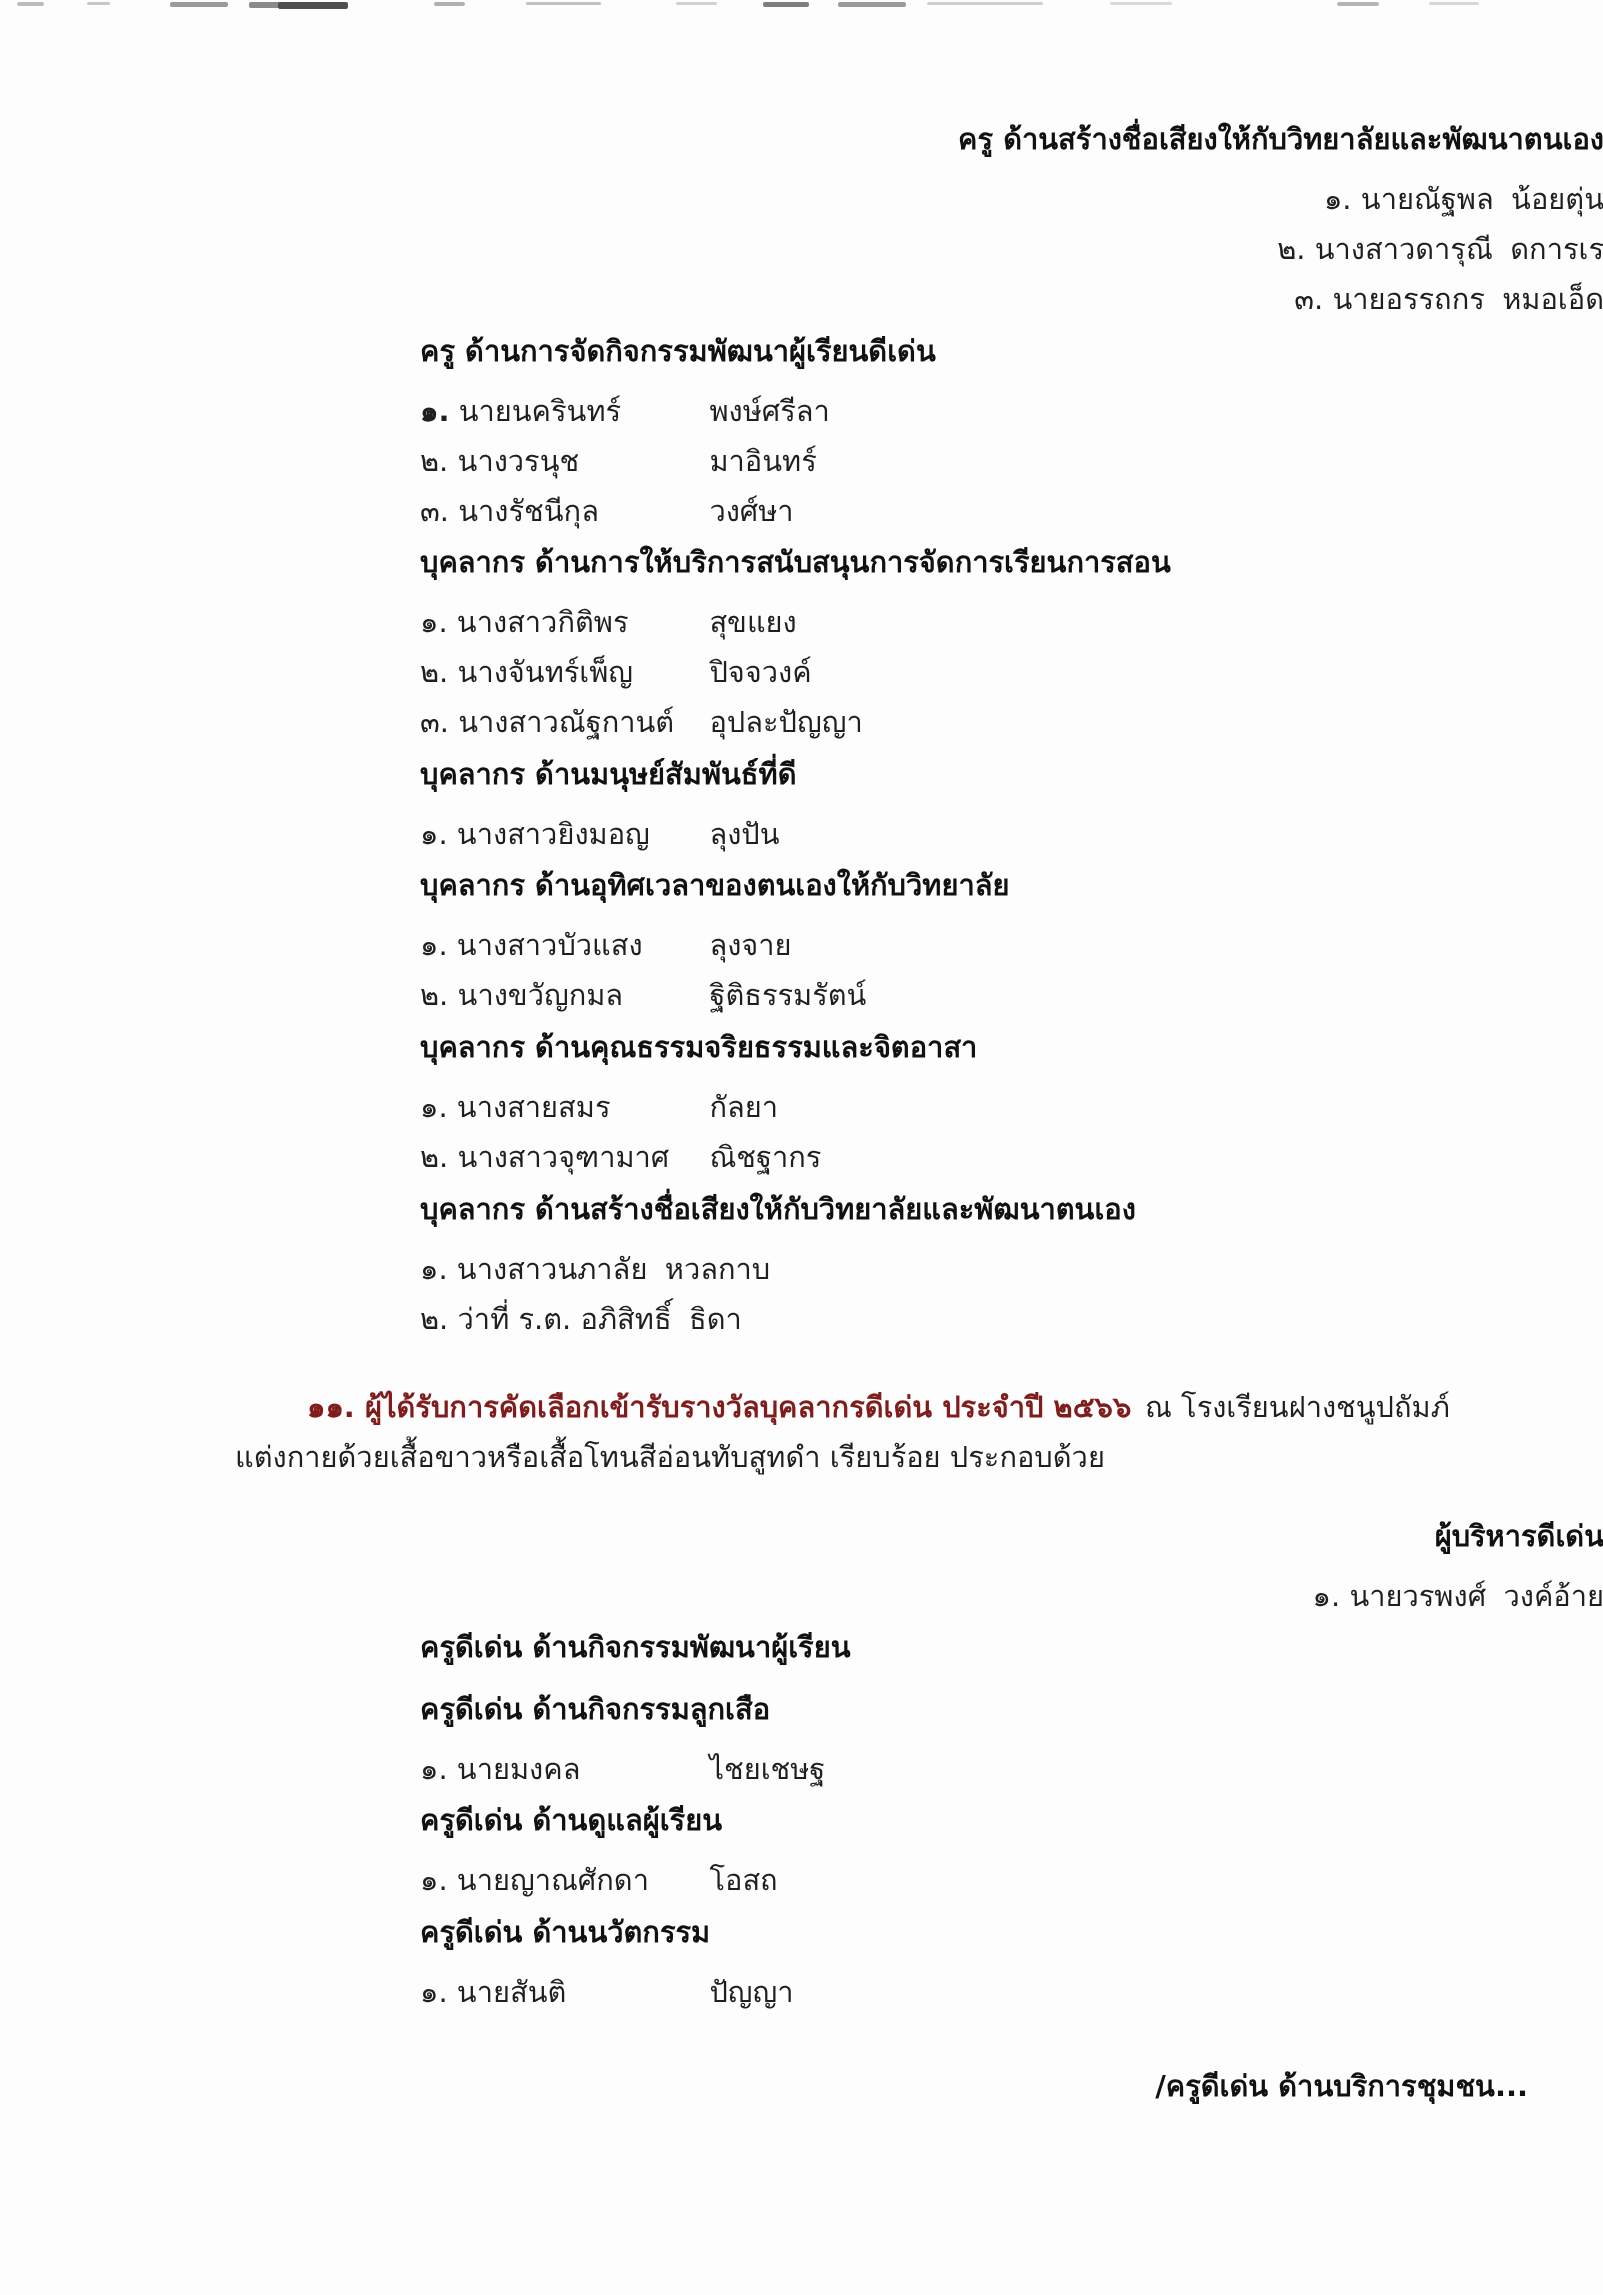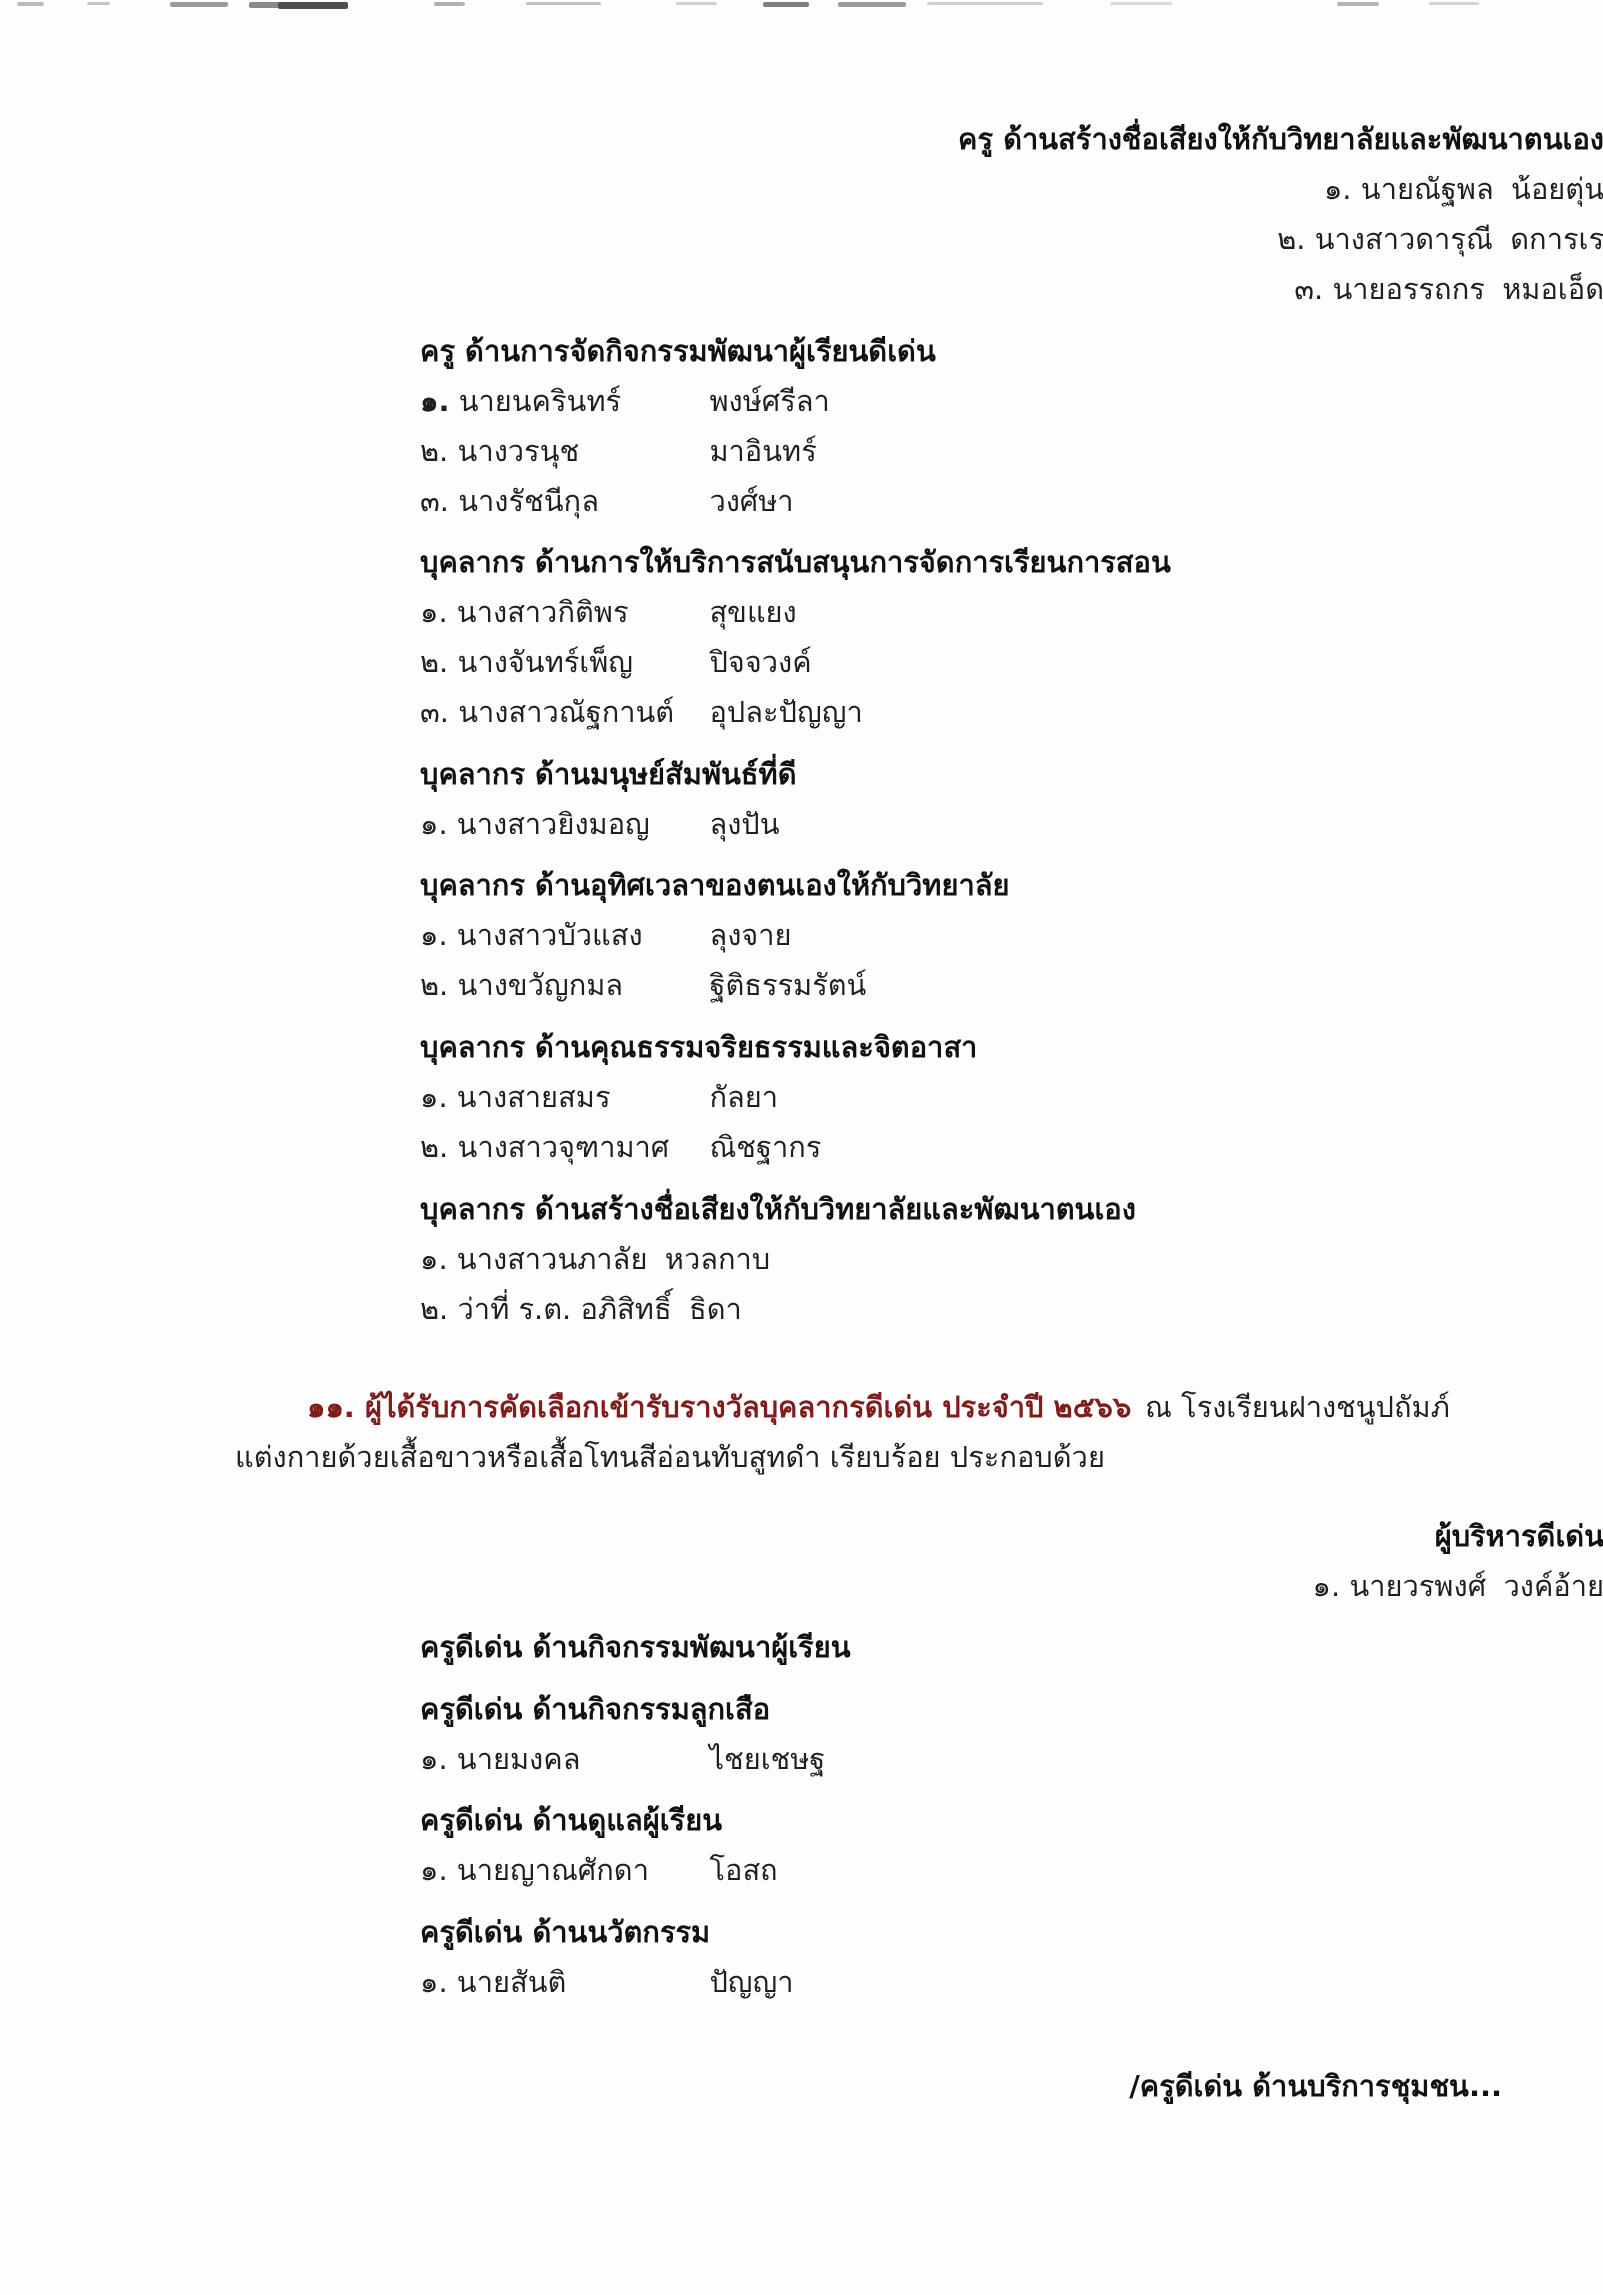--- a/index.html
+++ b/index.html
@@ -16,36 +16,36 @@
   .scan-artifacts { position: absolute; top: 0; left: 0; width: 100%; height: 9.7px; }
   .scan-artifacts i { position: absolute; top: 1.9px; display: block; border-radius: 1.9px; }
 
   .doc { padding-top: 114px; font-size: 29px; }
   .line { height: 50px; line-height: 50px; white-space: nowrap; }
 
   .sections-wrap .section { margin-top: 11.6px; margin-left: 420px; }
   .sections-wrap > .section:first-child { margin-top: 0; text-align: right; }
   .sec-title { font-weight: 700; color: #111; }
 
-  .name-cell { display: inline-block; min-width: 272px; margin-right: 17.4px; }
+  .name-cell { display: inline-block; min-width: 272px; margin-right: 17.4px; margin-top: 10px; }
   .sections-before .section:nth-child(7) .name-cell { min-width: 208px; }
   .no { display: inline; }
   .no.bold { font-weight: 700; }
 
   .para { margin-top: 48px; margin-left: 235px; }
   .para .p-line1 { padding-left: 72px; }
   .para .bold { font-weight: 700; color: #7f1d1d; }
   .para .rest { padding-left: 13.5px; }
 
   .sections-after { margin-top: 29px; }
 
   .footer {
     margin-top: 54px;
     text-align: right;
-    padding-right: 102px;
+    padding-right: 76px;
     font-weight: 700;
     color: #111;
   }
 </style>
 </head>
 <body>
 
 <div class="page">
 
   <div class="scan-artifacts">

